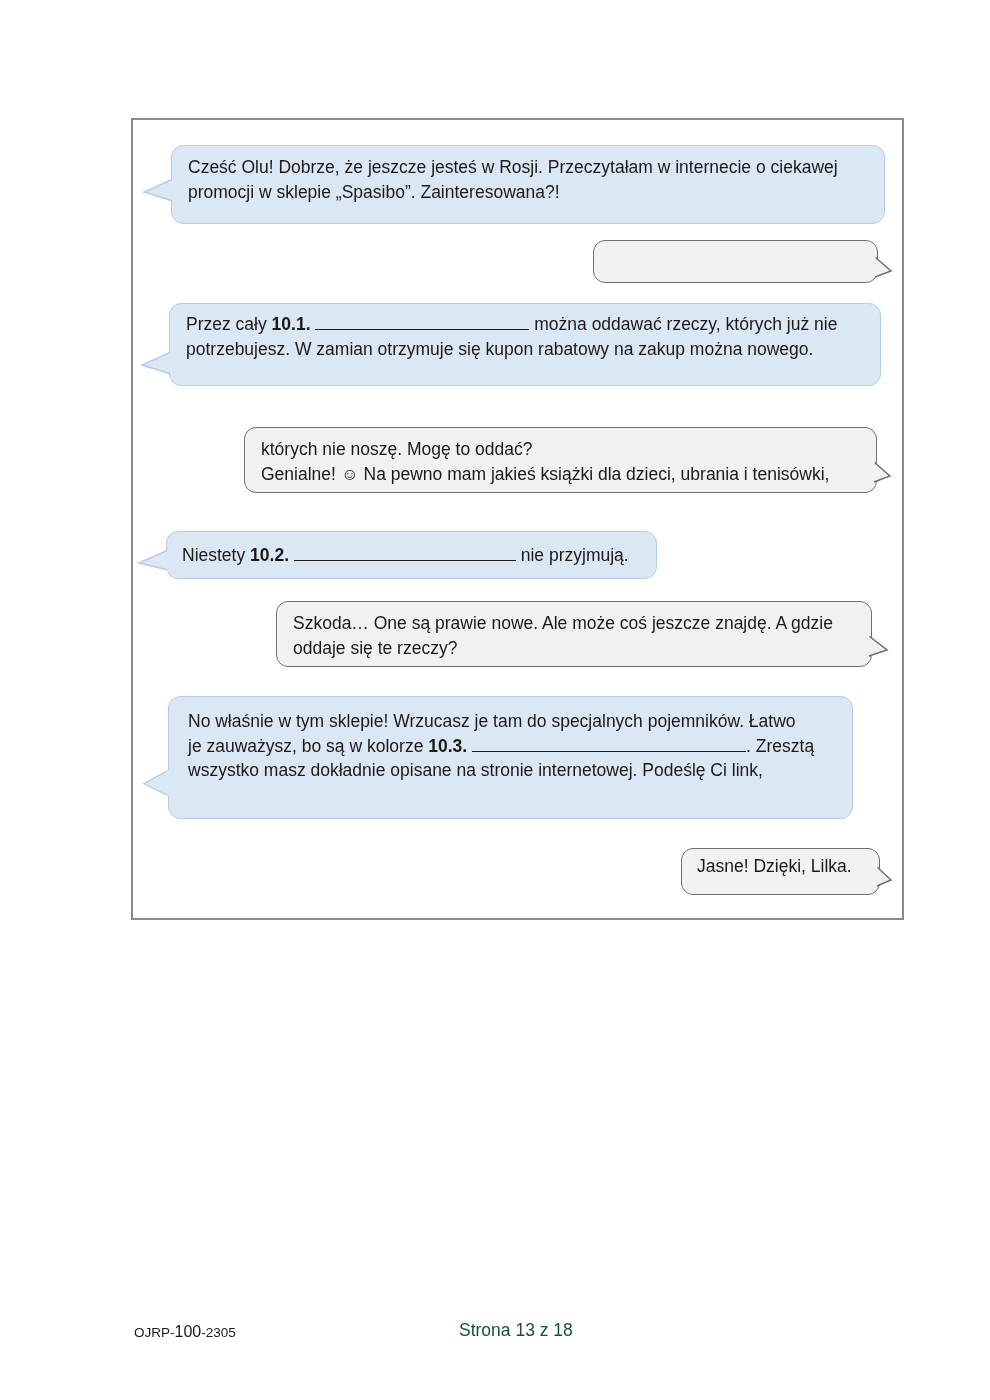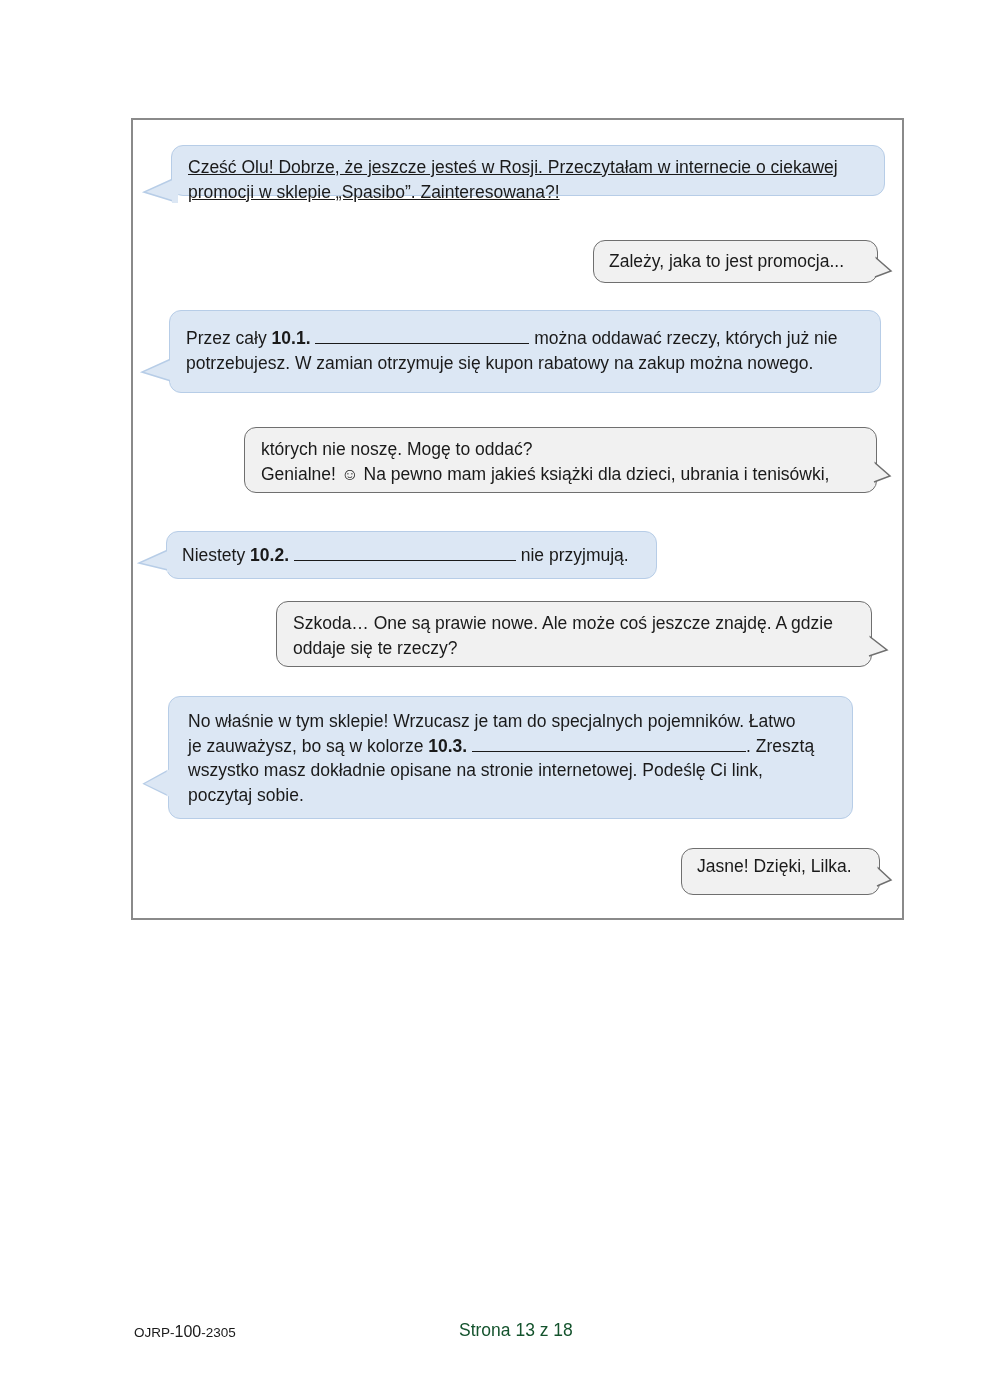--- a/index.html
+++ b/index.html
@@ -77,38 +77,37 @@
       top: 1320px;
       font-size: 17.5px;
       color: #14532d;
     }
   </style>
 </head>
 <body>
 
 <div class="frame"></div>
 
-<div class="bubble left" style="left:171px; top:145px; width:714px; height:51px; padding:9px 0 0 16px;text-decoration:underline;">
+<div class="bubble left" style="left:171px; top:145px; width:714px; height:79px; padding:9px 0 0 16px;">
   <svg class="tail" style="top:31px;" viewBox="0 0 34 28">
     <path d="M31 2 L2 15 L31 24" fill="#dce7f4" stroke="#b7cde7" stroke-width="1.5"></path>
     <rect x="30" y="1" width="6" height="25" fill="#dce7f4"></rect>
   </svg>
   <div>Cześć Olu! Dobrze, że jeszcze jesteś w Rosji. Przeczytałam w internecie o ciekawej</div>
   <div>promocji w sklepie „Spasibo”. Zainteresowana?!</div>
 </div>
 
 <div class="bubble right" style="left:593px; top:240px; width:285px; height:43px; padding:8px 0 0 15px;">
   <svg class="tail" style="top:14px; right:-18px; width:22px;" viewBox="0 0 22 28">
     <path d="M2 2 L18 16 L2 22" fill="#f1f1f1" stroke="#6f6f6f" stroke-width="1.5"></path>
     <rect x="-2" y="1" width="4.5" height="20" fill="#f1f1f1"></rect>
   </svg>
-  <div>Zależy, jaka to jest promocja...</div>
 </div>
 
-<div class="bubble left" style="left:169px; top:310px; width:712px; height:83px; padding:15px 0 0 16px;">
+<div class="bubble left" style="left:169px; top:303px; width:712px; height:83px; padding:8px 0 0 16px;">
   <svg class="tail" style="top:46px;" viewBox="0 0 34 28">
     <path d="M31 2 L2 15 L31 24" fill="#dce7f4" stroke="#b7cde7" stroke-width="1.5"></path>
     <rect x="30" y="1" width="6" height="25" fill="#dce7f4"></rect>
   </svg>
   <div>
     <span>Przez cały </span><b>10.1.</b>
     <span class="blank" style="width:214px;"></span><span> można oddawać rzeczy, których już nie</span>
   </div>
   <div>potrzebujesz. W zamian otrzymuje się kupon rabatowy na zakup można nowego.</div>
 </div>
@@ -148,21 +147,20 @@
   <svg class="tail" style="top:72px;" viewBox="0 0 34 34">
     <path d="M31 2 L2 18 L31 32" fill="#dce7f4" stroke="#b7cde7" stroke-width="1.5"></path>
     <rect x="30" y="1" width="6" height="32" fill="#dce7f4"></rect>
   </svg>
   <div>No właśnie w tym sklepie! Wrzucasz je tam do specjalnych pojemników. Łatwo</div>
   <div>
     <span>je zauważysz, bo są w kolorze </span><b>10.3.</b>
     <span class="blank" style="width:274px;"></span><span>. Zresztą</span>
   </div>
   <div>wszystko masz dokładnie opisane na stronie internetowej. Podeślę Ci link,</div>
-  <div>poczytaj sobie.</div>
 </div>
 
 <div class="bubble right" style="left:681px; top:848px; width:199px; height:47px; padding:5px 0 0 15px;">
   <svg class="tail" style="top:16px; right:-16px; width:20px;" viewBox="0 0 20 28">
     <path d="M2 2 L16 15 L2 21" fill="#f1f1f1" stroke="#6f6f6f" stroke-width="1.5"></path>
     <rect x="-2" y="1" width="4.5" height="19" fill="#f1f1f1"></rect>
   </svg>
   <div>Jasne! Dzięki, Lilka.</div>
 </div>
 

